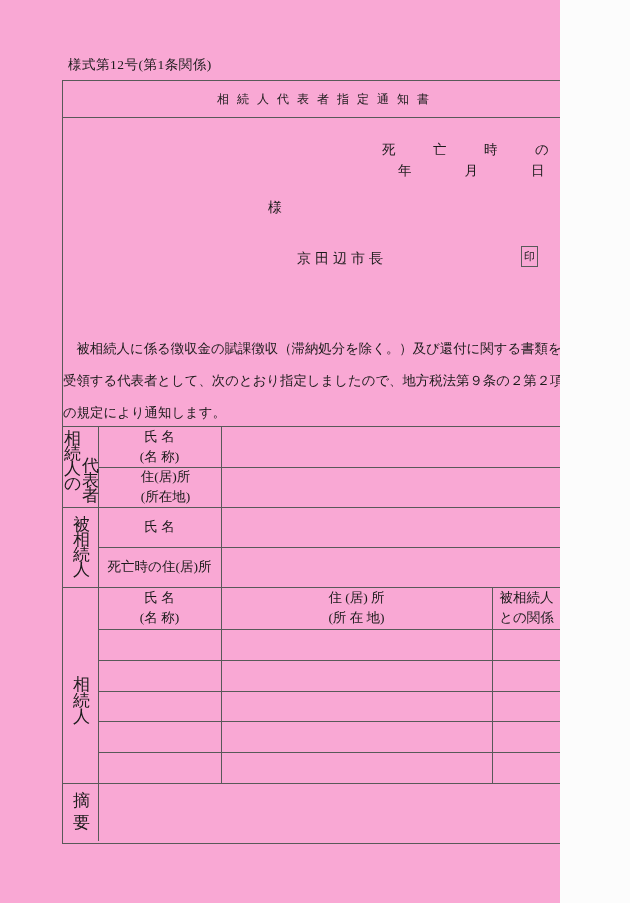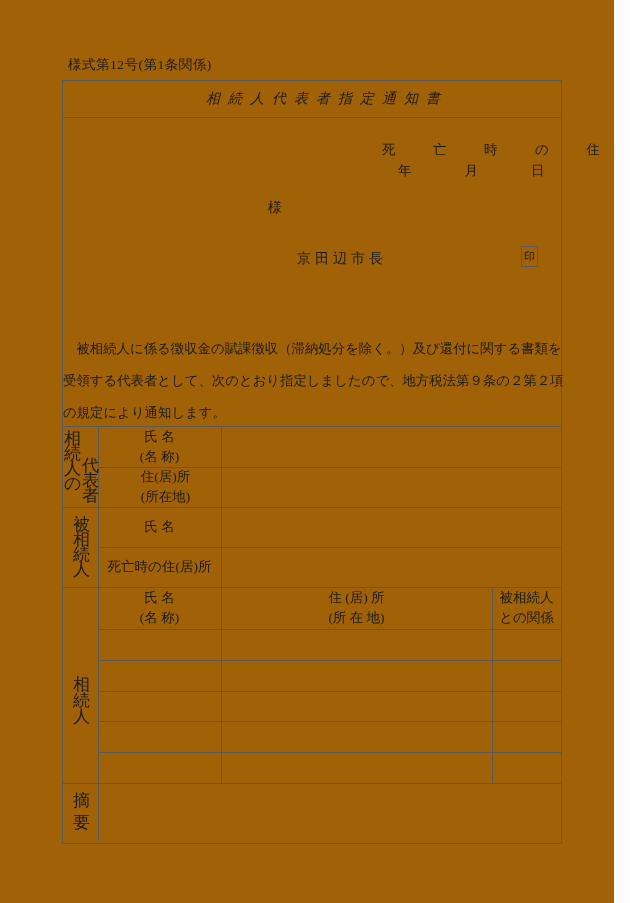--- a/index.html
+++ b/index.html
@@ -1,33 +1,33 @@
 <!DOCTYPE html>
 <html><head>
 <meta charset="utf-8">
 <style>
   * { margin:0; padding:0; box-sizing:border-box; }
   html,body { width:630px; background:#fcfcfc; }
   .page {
-    position:relative; width:614px; height:903px;
-    background:#a16207; color:#1b1b1b;
+    position:relative; width:560px; height:903px;
+    background:#f9a8d4; color:#1b1b1b;
     font-family:"Liberation Serif","DejaVu Serif",serif;
     overflow:hidden;
   }
   .form-number { position:absolute; left:68px; top:56px; font-size:13.5px; letter-spacing:0.5px; }
   .doc-box {
     position:absolute; left:62px; top:80px; width:500px; height:764px;
     border:1px solid #595959;
   }
   .title-row {
     height:37px; border-bottom:1px solid #595959;
     display:flex; align-items:center; justify-content:center;
     padding-left:30px;
   }
-  .title-text { font-size:14px; letter-spacing:8px;font-style:italic; }
+  .title-text { font-size:12px; letter-spacing:8px; }
   .body-row { position:relative; height:309px; border-bottom:1px solid #595959; }
   .doc-number { position:absolute; left:319px; top:23px; font-size:13.5px; letter-spacing:37.5px; white-space:nowrap; }
   .date-line  { position:absolute; left:335px; top:44px; font-size:13.5px; letter-spacing:53px; white-space:nowrap; }
   .recipient  { position:absolute; left:205px; top:81px; font-size:14px; }
   .sender     { position:absolute; left:234px; top:132px; font-size:14px; letter-spacing:4px; white-space:nowrap; }
   .seal-box   {
     position:absolute; left:458px; top:128px; width:17px; height:21px;
     border:1px solid #595959; display:flex; align-items:center; justify-content:center;
     font-size:11px;
   }

